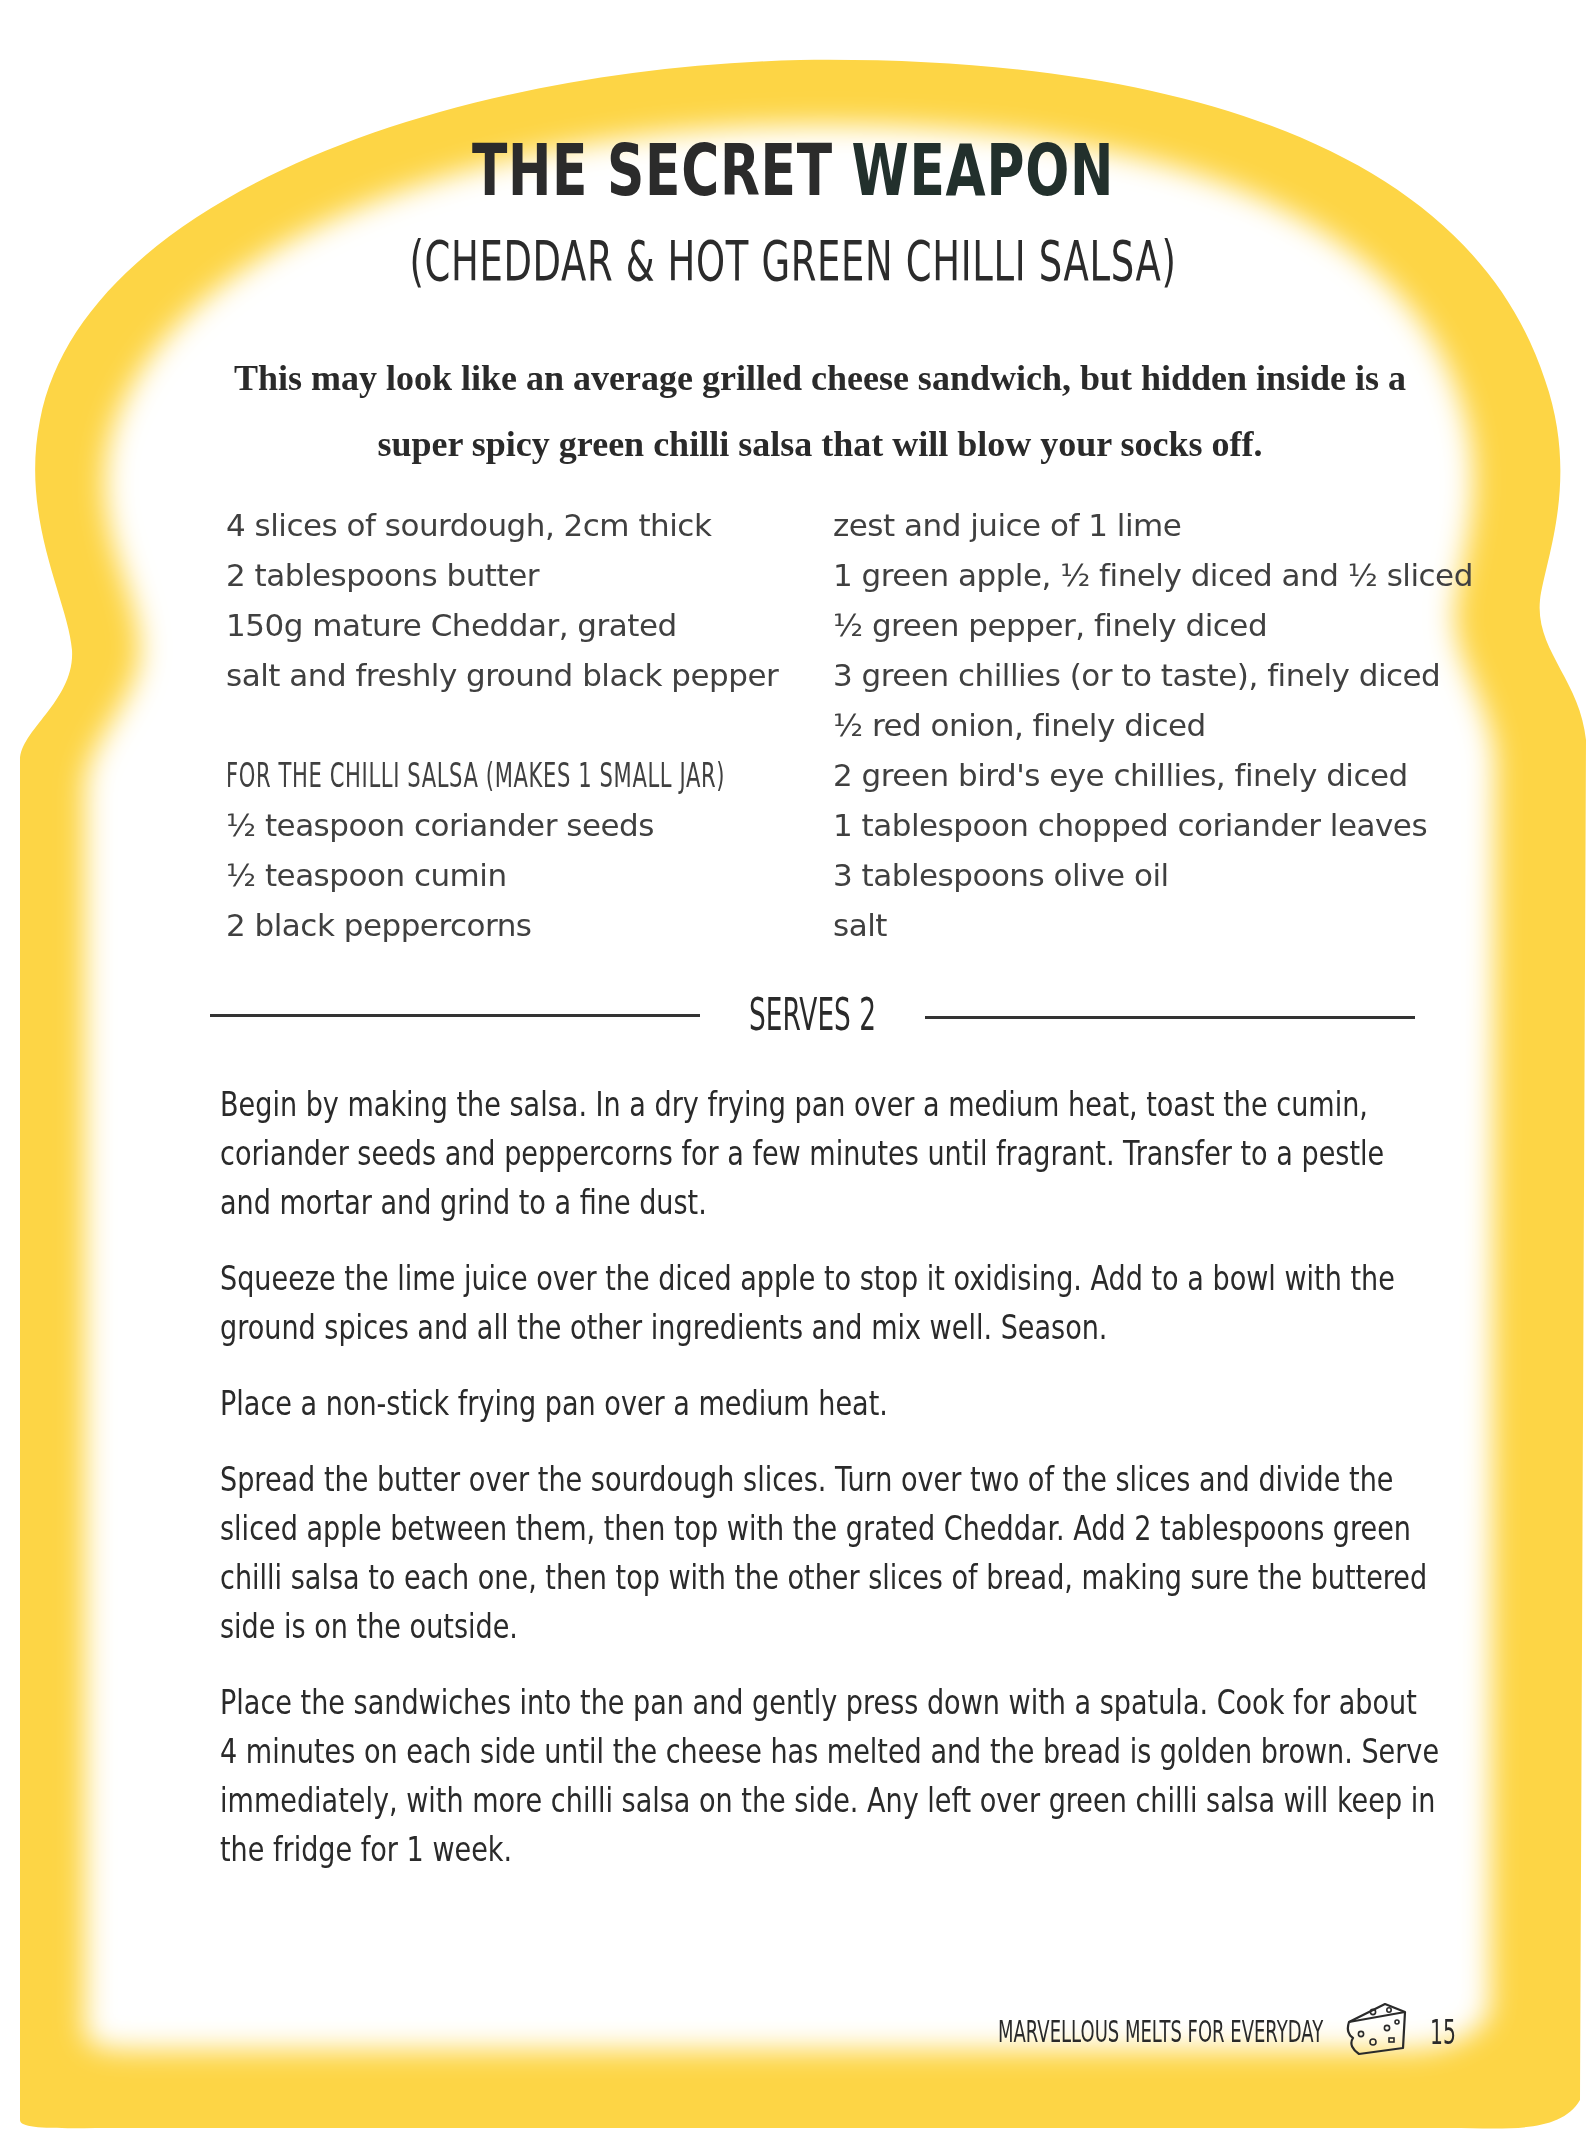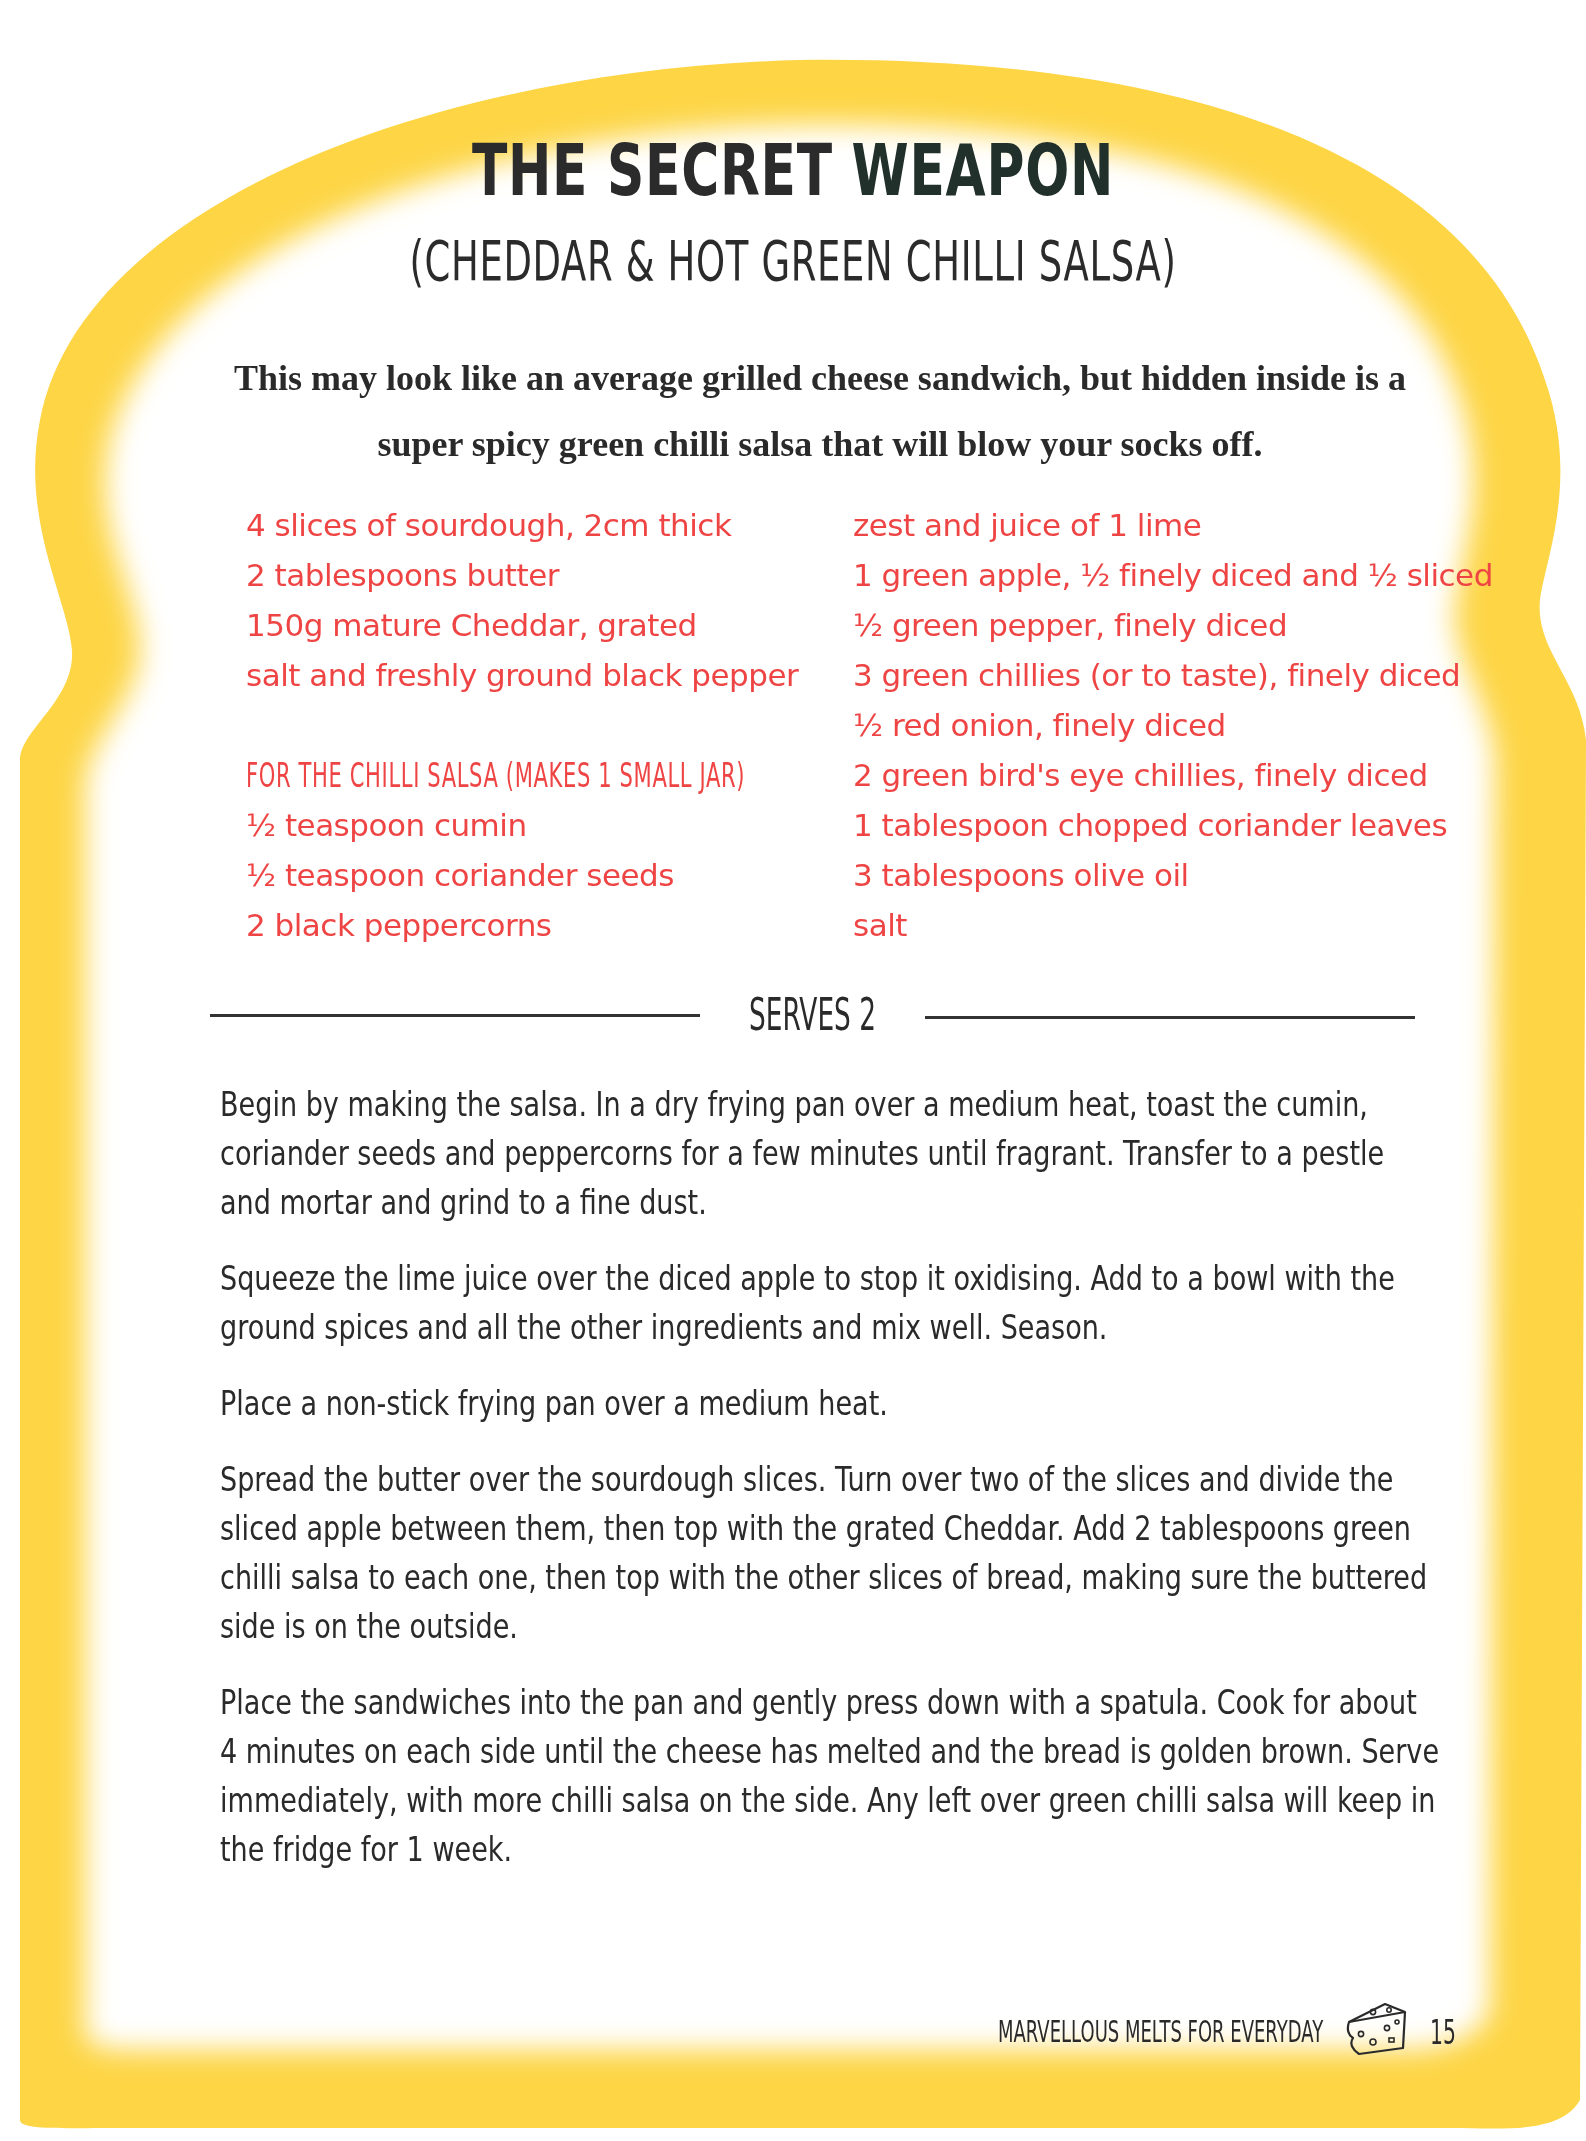--- a/index.html
+++ b/index.html
@@ -24,21 +24,21 @@
     font-family: "DejaVu Sans", sans-serif; font-weight: normal;
     font-size: 56px; color: #2b2b2b; letter-spacing: 1px;
     transform: scaleX(0.66); transform-origin: 50% 0;
   }
   .intro {
     position: absolute; left: 220px; width: 1200px; top: 345px; text-align: center;
     font-family: "Liberation Serif", serif; font-weight: bold;
     font-size: 36px; line-height: 66px; color: #2a2a2a;
   }
 
-  .ing-col { position: absolute; top: 500px; font-family: "DejaVu Sans", sans-serif; font-size: 31px; color: #ef4444; margin-left: 20px; }
+  .ing-col { position: absolute; top: 500px; font-family: "DejaVu Sans", sans-serif; font-size: 31px; color: #404040; }
   .ing-col.left { left: 226px; width: 580px; }
   .ing-col.right { left: 833px; width: 620px; }
   .ing-col .item { height: 50px; line-height: 50px; white-space: nowrap; letter-spacing: -0.5px; }
   .ing-col .gap { height: 50px; }
   .subhead {
     height: 50px; line-height: 50px; white-space: nowrap;
     font-family: "DejaVu Sans", sans-serif; font-size: 34px;
     transform: scaleX(0.62); transform-origin: 0 50%;
     width: 880px; letter-spacing: 1px;
   }
@@ -122,22 +122,22 @@
 
   <div class="intro">This may look like an average grilled cheese sandwich, but hidden inside is a super spicy green chilli salsa that will blow your socks off.</div>
 
   <div class="ing-col left">
     <div class="item">4 slices of sourdough, 2cm thick</div>
     <div class="item">2 tablespoons butter</div>
     <div class="item">150g mature Cheddar, grated</div>
     <div class="item">salt and freshly ground black pepper</div>
     <div class="gap"></div>
     <div class="subhead">FOR THE CHILLI SALSA (MAKES 1 SMALL JAR)</div>
+    <div class="item">½ teaspoon coriander seeds</div>
     <div class="item">½ teaspoon cumin</div>
-    <div class="item">½ teaspoon coriander seeds</div>
     <div class="item">2 black peppercorns</div>
   </div>
 
   <div class="ing-col right">
     <div class="item">zest and juice of 1 lime</div>
     <div class="item">1 green apple, ½ finely diced and ½ sliced</div>
     <div class="item">½ green pepper, finely diced</div>
     <div class="item">3 green chillies (or to taste), finely diced</div>
     <div class="item">½ red onion, finely diced</div>
     <div class="item">2 green bird's eye chillies, finely diced</div>

